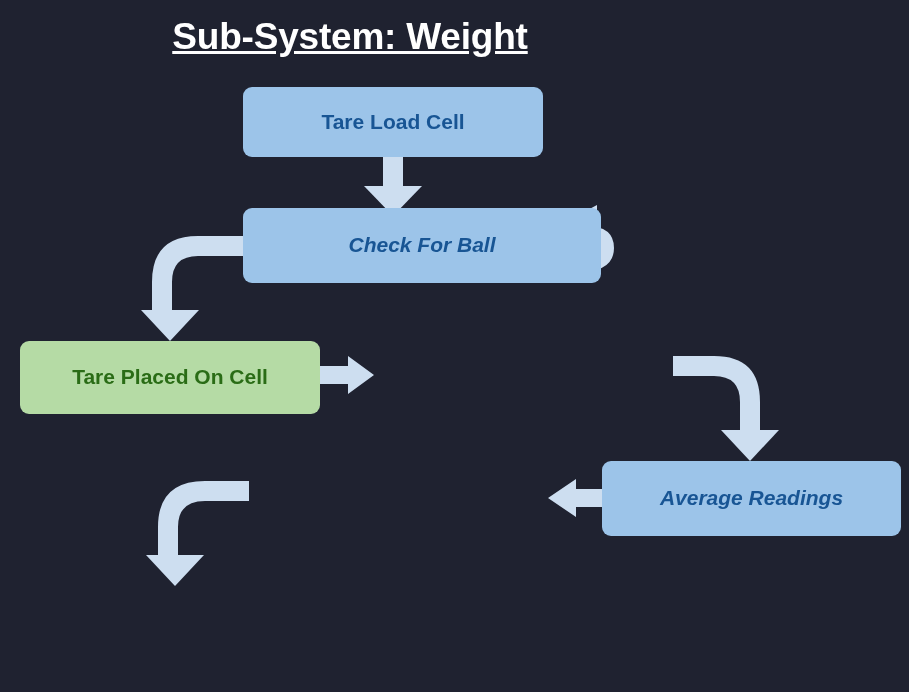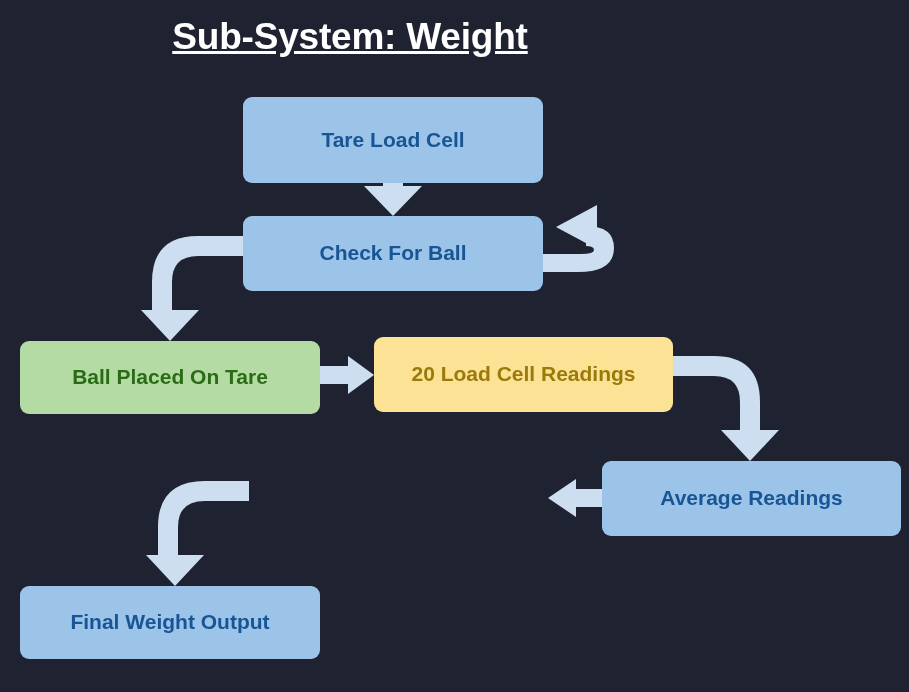--- a/index.html
+++ b/index.html
@@ -51,25 +51,25 @@
     text-align: center;
     font-size: 21px;
     font-weight: bold;
     line-height: 1.35;
     padding: 4px 12px;
   }
   .node.blue   { background: #9cc4e9; color: #185594; }
   .node.green  { background: #b5dba5; color: #2a6c16; }
   .node.yellow { background: #fce294; color: #9a7a0a; }
 
-  #node-tare        { left: 243px; top: 97px;  width: 300px; height: 86px; }
-  #node-check       { left: 243px; top: 216px; width: 300px; height: 75px; }
+  #node-tare        { left: 243px; top: 87px;  width: 300px; height: 70px; }
+  #node-check       { left: 243px; top: 208px; width: 358px; height: 75px; font-style: italic; }
   #node-ballplaced  { left: 20px;  top: 341px; width: 300px; height: 73px; }
   #node-readings    { left: 374px; top: 337px; width: 299px; height: 75px; }
-  #node-average     { left: 602px; top: 461px; width: 299px; height: 75px; }
+  #node-average     { left: 602px; top: 461px; width: 299px; height: 75px; font-style: italic; }
   #node-convert     { left: 249px; top: 461px; width: 299px; height: 75px; }
   #node-final       { left: 20px;  top: 586px; width: 300px; height: 73px; }
 </style>
 </head>
 <body>
 
 <div id="canvas">
 
   <div class="title">Sub-System: Weight</div>
 
@@ -104,18 +104,16 @@
     </g>
 
     <g>
       <path d="M 249,481 L 205,481 Q 158,481 158,527 L 158,557 L 178,557 L 178,527 Q 178,501 205,501 L 249,501 Z" fill="#cddef0"></path>
       <path d="M 146,555 L 204,555 L 175,586 Z" fill="#cddef0"></path>
     </g>
   </svg>
 
   <div class="node blue" id="node-tare">Tare Load Cell</div>
   <div class="node blue" id="node-check">Check For Ball</div>
-  <div class="node green" id="node-ballplaced">Ball Placed On Tare</div>
-  <div class="node yellow" id="node-readings">20 Load Cell Readings</div>
+  <div class="node green" id="node-ballplaced">Tare Placed On Cell</div>
   <div class="node blue" id="node-average">Average Readings</div>
-  <div class="node blue" id="node-final">Final Weight Output</div>
 
 </div>
 
 </body></html>

